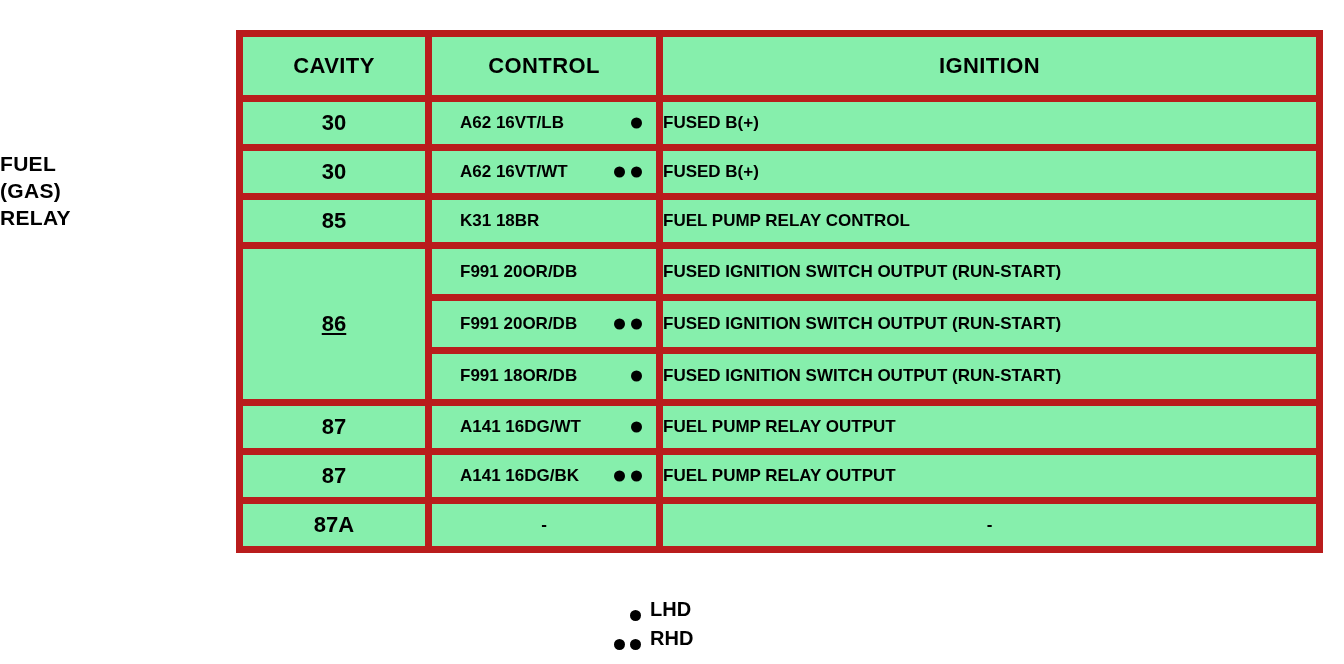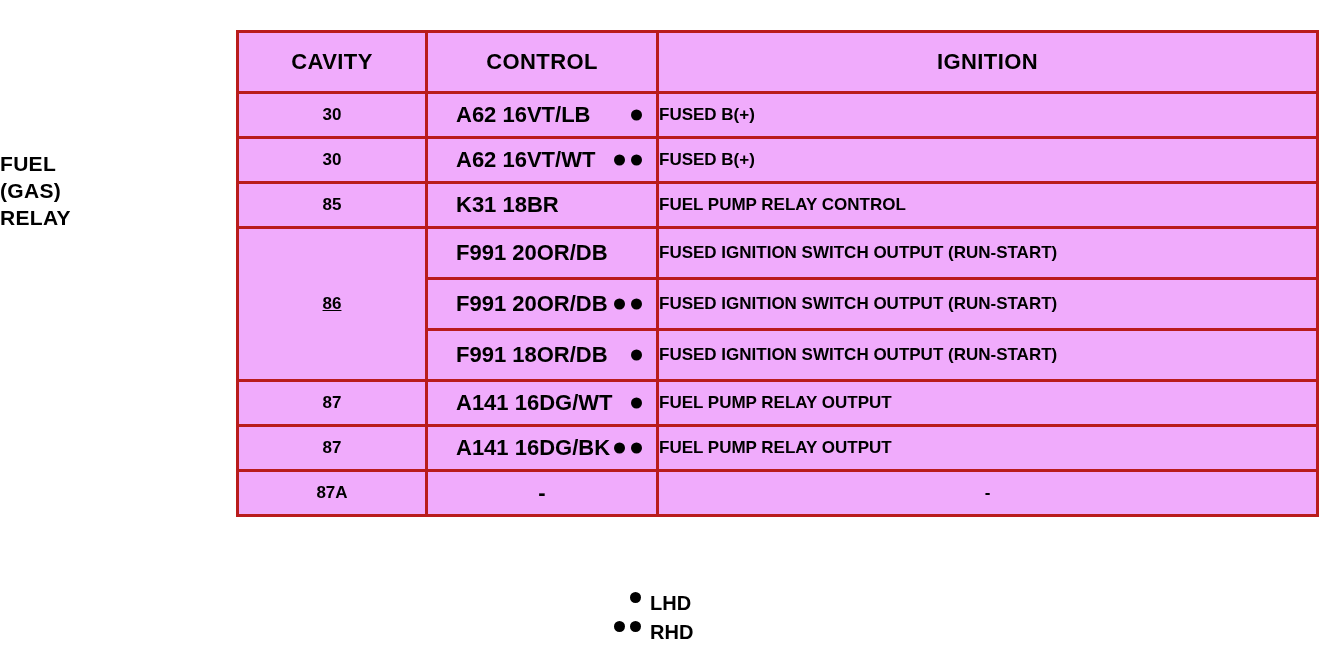--- a/index.html
+++ b/index.html
@@ -33,51 +33,51 @@
   
   #pinout-table {
     position: absolute;
     left: 236px;
     top: 30px;
     width: 1080px;
     border-collapse: collapse;
     table-layout: fixed;
   }
   #pinout-table td, #pinout-table th {
-    border: 3px solid #b91c1c;
+    border: 7px solid #b91c1c;
     padding: 0;
     vertical-align: middle;
-    background: #f0abfc;
+    background: #86efac;
   }
   #pinout-table .col-cavity   { width: 189px; }
   #pinout-table .col-circuit  { width: 231px; }
   #pinout-table .col-function { width: 660px; }
 
   
   .hdr-cell {
     height: 58px;
     text-align: center;
     font-weight: bold;
     font-size: 22px;
     letter-spacing: 0.4px;
   }
 
   
   .cavity-cell {
     height: 42px;
     text-align: center;
     font-weight: bold;
-    font-size: 17px;
+    font-size: 22px;
   }
   .cavity-cell.span3 { height: 150px; text-decoration: underline; }
 
   .circuit-cell {
     height: 42px;
     font-weight: bold;
-    font-size: 22px;
+    font-size: 17px;
     position: relative;
   }
   .circuit-inner {
     display: block;
     padding-left: 28px;
     padding-right: 46px;
     white-space: nowrap;
   }
   .circuit-cell.dash-cell .circuit-inner {
     padding: 0;
@@ -121,21 +121,21 @@
   
   #legend {
     position: absolute;
     left: 600px;
     top: 592px;
     font-weight: bold;
     font-size: 20px;
   }
   .legend-row {
     display: flex;
-    align-items: flex-start;
+    align-items: flex-end;
     height: 29px;
   }
   .legend-dots {
     width: 50px;
     display: flex;
     justify-content: flex-end;
     align-items: center;
     gap: 5px;
     padding-right: 9px;
     box-sizing: border-box;

